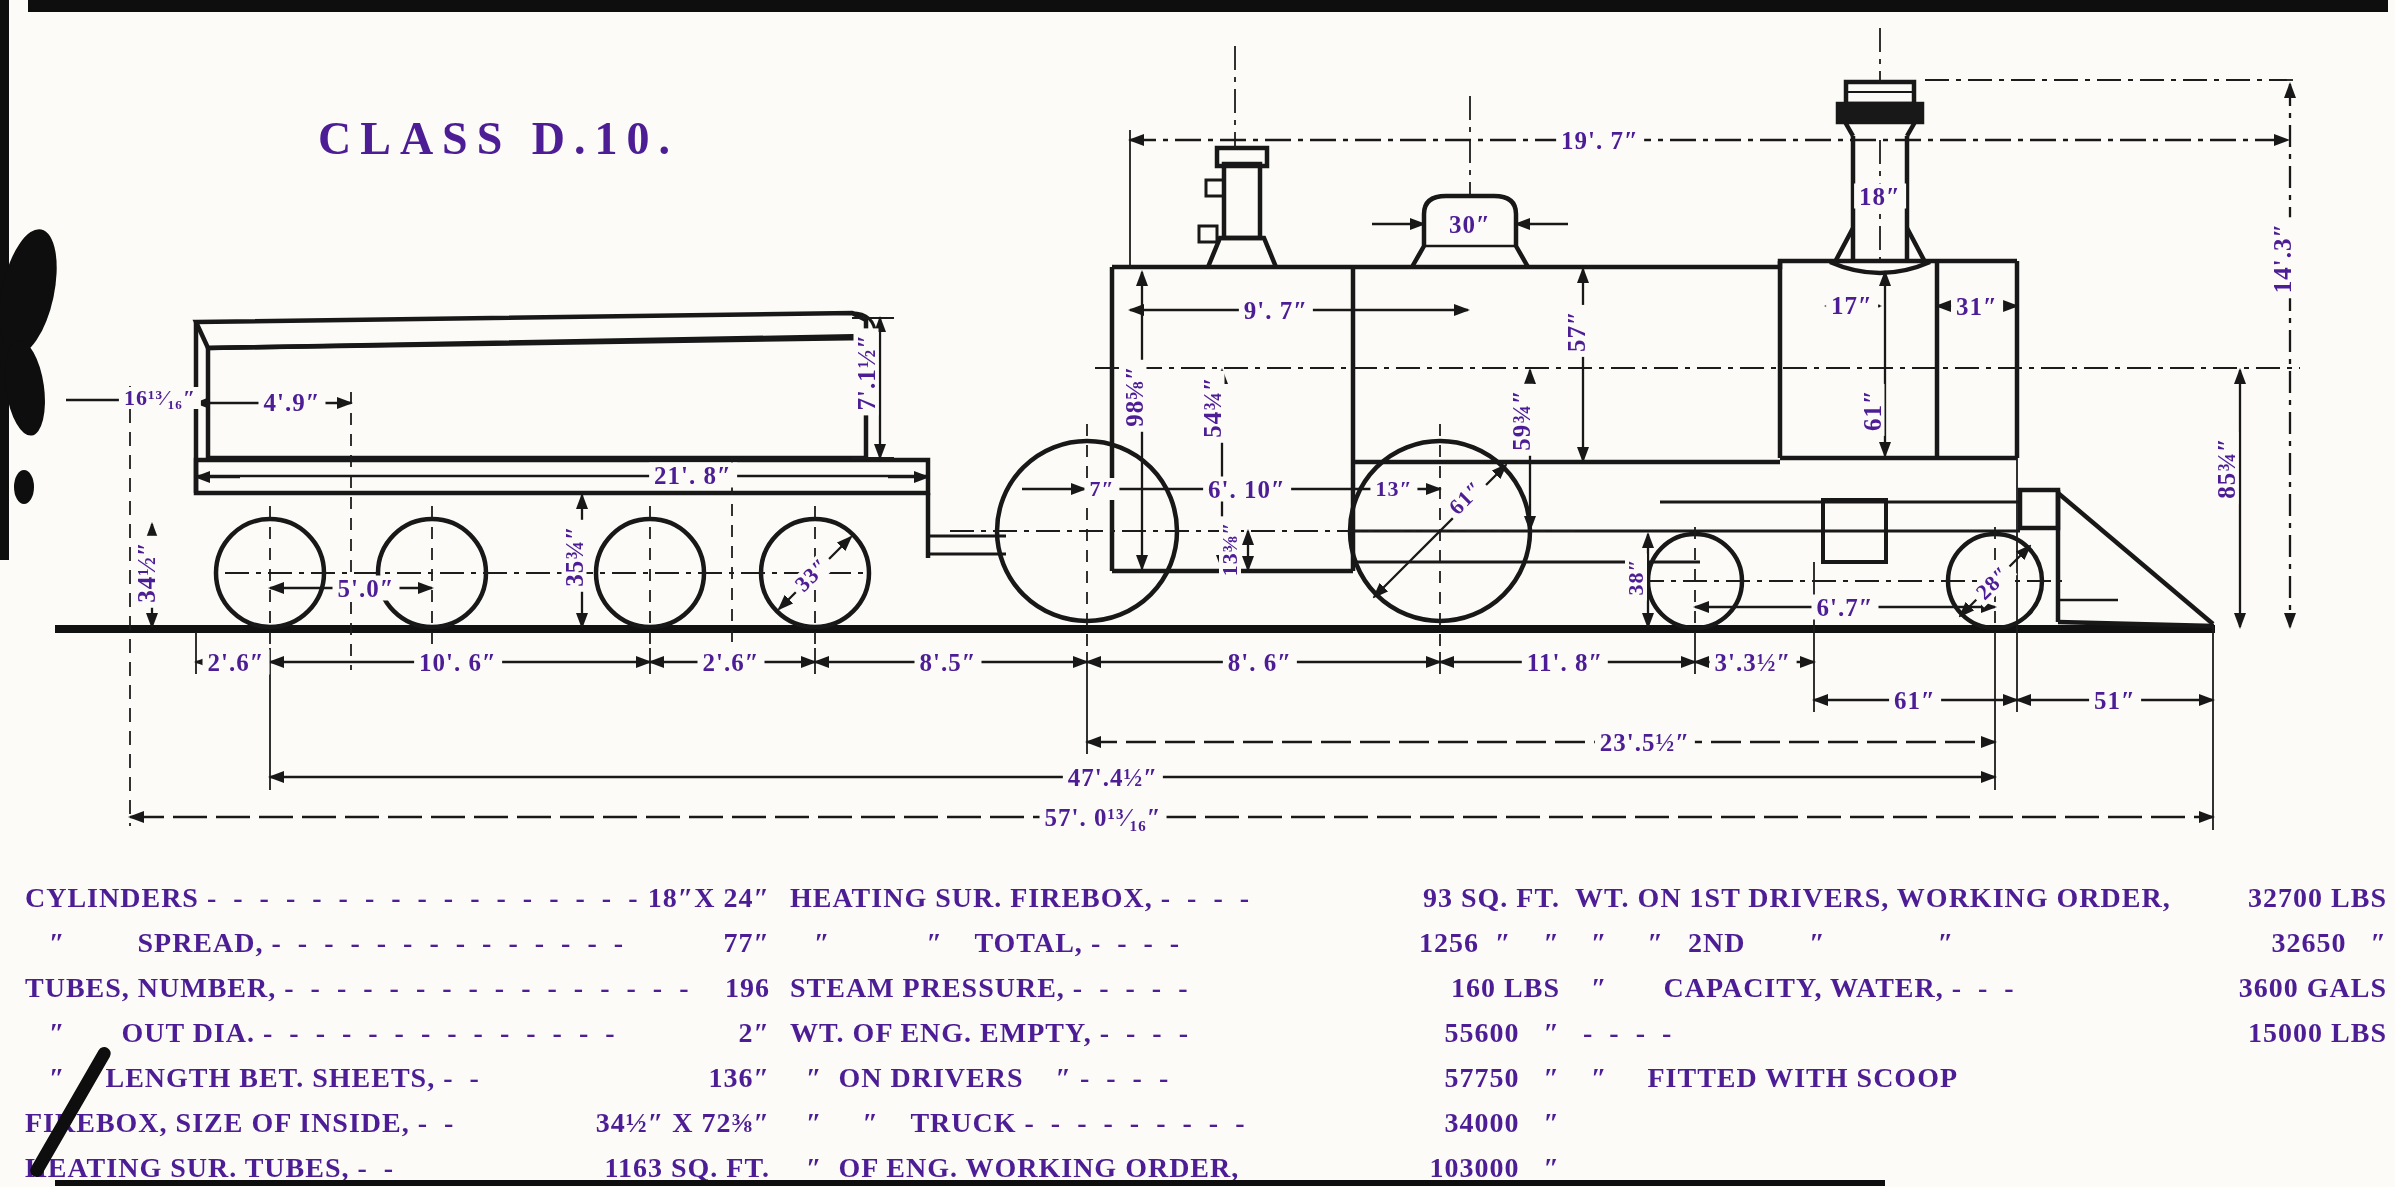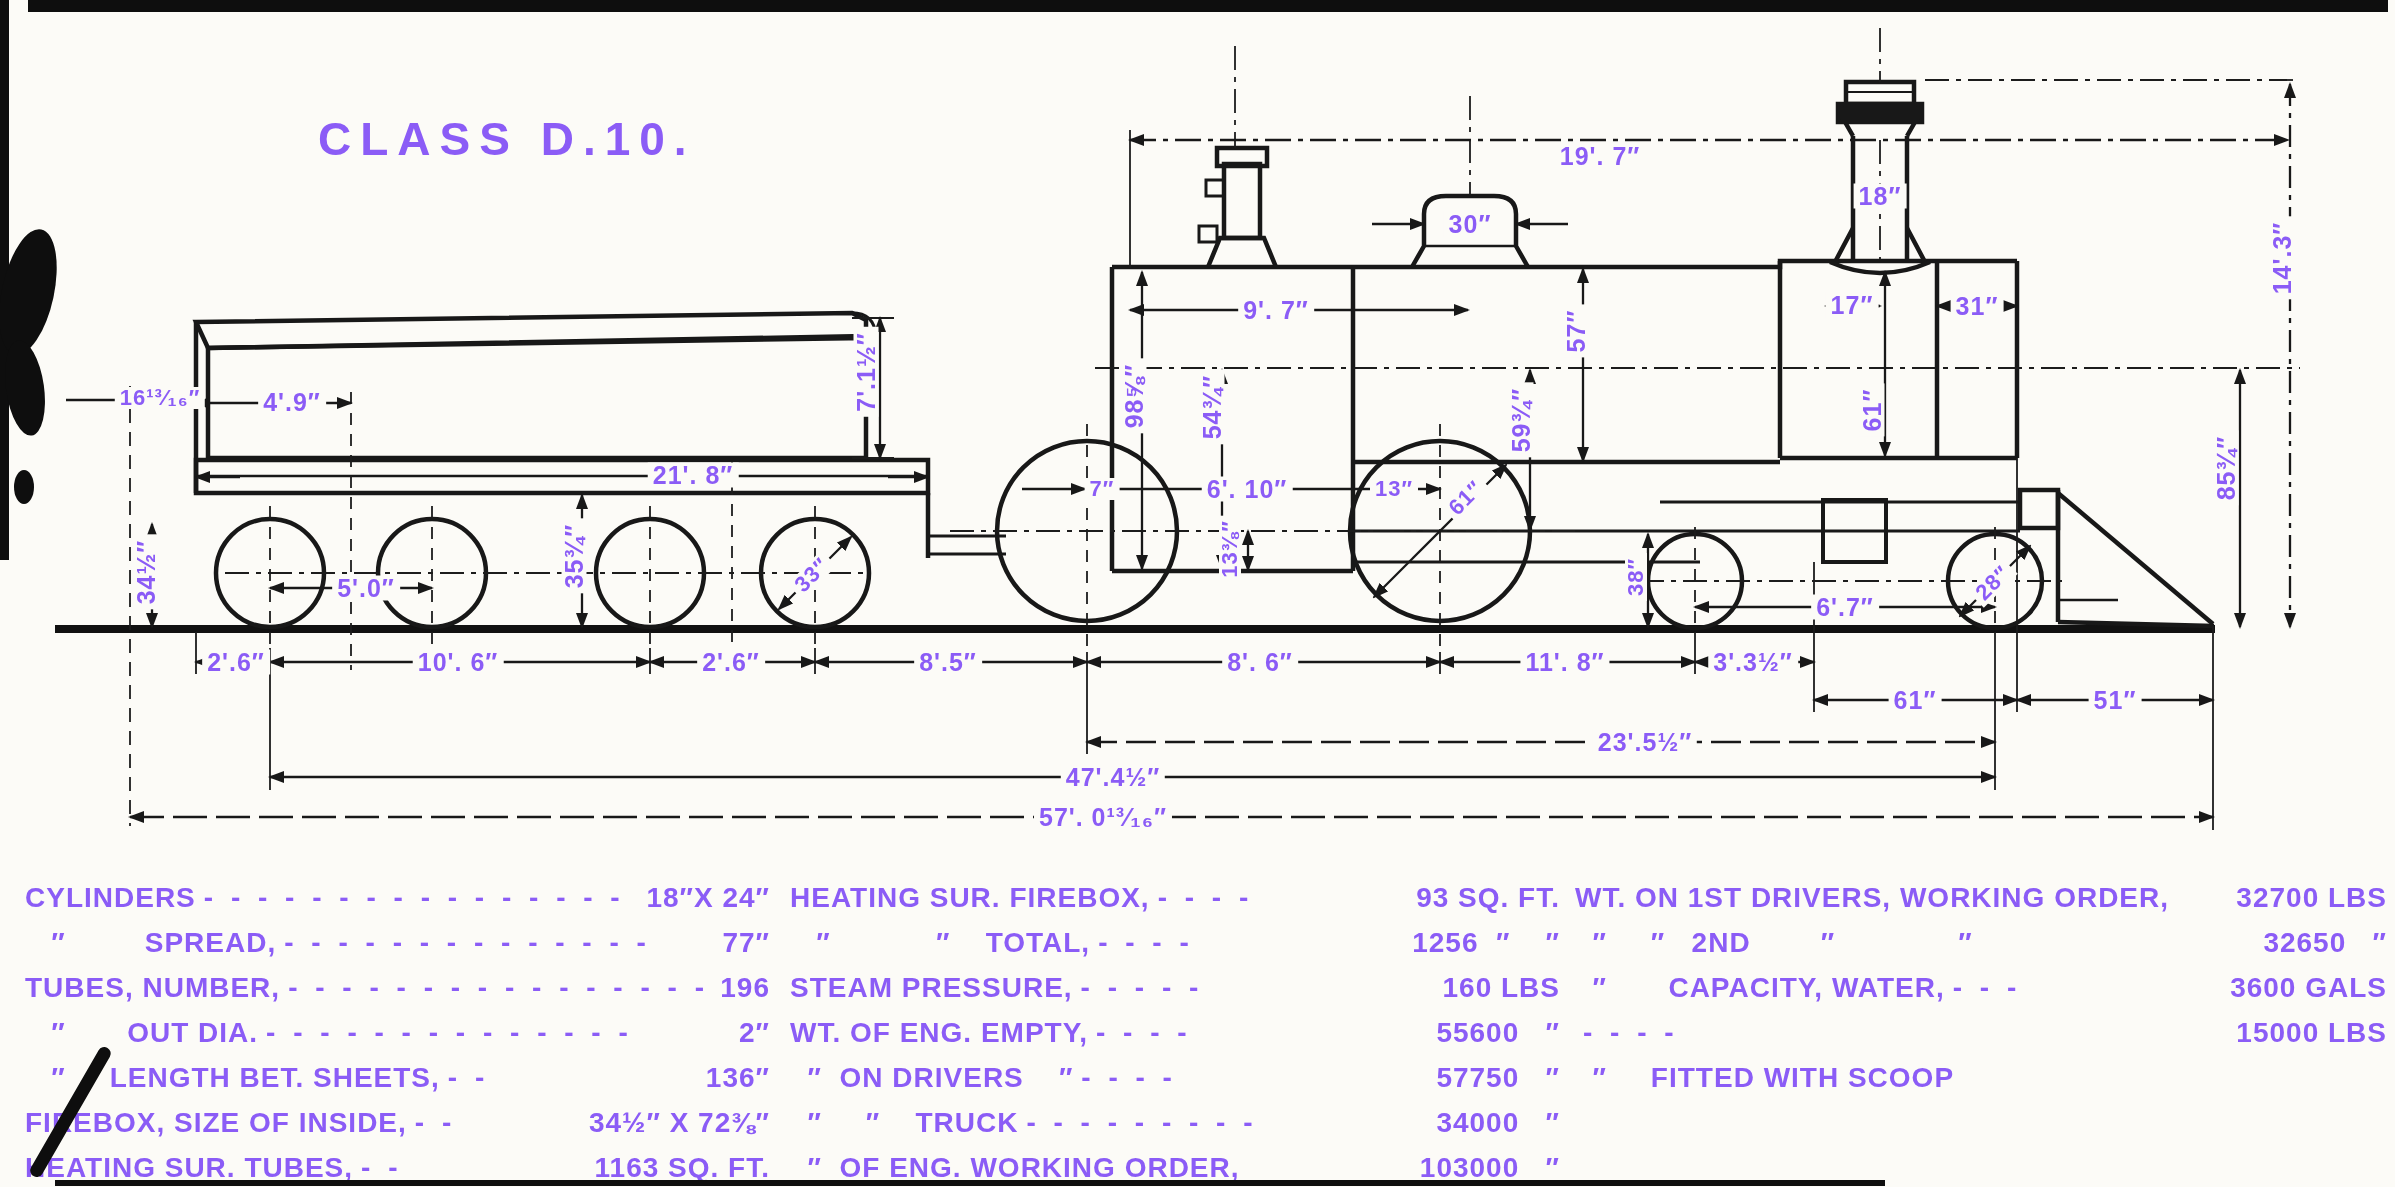--- a/index.html
+++ b/index.html
@@ -1,17 +1,17 @@
 <!DOCTYPE html>
 <html><head>
 <meta charset="utf-8">
 <style>
   html,body{margin:0;padding:0;background:#e8e6e0;}
   #page{position:relative;width:2395px;height:1187px;background:#fcfbf7;overflow:hidden;
-        font-family:Liberation Sans, sans-serif;color:#8b5cf6;}
+        font-family:Liberation Serif, serif;color:#4c1d95;}
   #drawing{position:absolute;inset:0;}
   svg{position:absolute;left:0;top:0;}
   .title{position:absolute;left:318px;top:112px;font-size:46px;font-weight:bold;
          letter-spacing:9px;white-space:nowrap;}
   .dim{position:absolute;transform:translate(-50%,-50%);background:#fcfbf7;padding:0 5px;
        font-size:25px;font-weight:bold;letter-spacing:1px;white-space:nowrap;line-height:1;}
   .dim.v{transform:translate(-50%,-50%) rotate(-90deg);}
   .dim.dg{transform:translate(-50%,-50%) rotate(-45deg);}
   .dim.sm{font-size:22px;}
   .spec-col{position:absolute;top:882px;}
@@ -182,21 +182,21 @@
     <div class="dim" style="left:731px;top:662px">2'.6″</div>
     <div class="dim" style="left:948px;top:662px">8'.5″</div>
     <div class="dim" style="left:1260px;top:662px">8'. 6″</div>
     <div class="dim" style="left:1565px;top:662px">11'. 8″</div>
     <div class="dim" style="left:1753px;top:662px">3'.3½″</div>
     <div class="dim" style="left:1915px;top:700px">61″</div>
     <div class="dim" style="left:2115px;top:700px">51″</div>
     <div class="dim" style="left:1645px;top:742px">23'.5½″</div>
     <div class="dim" style="left:1113px;top:777px">47'.4½″</div>
     <div class="dim" style="left:1103px;top:817px">57'. 0¹³⁄₁₆″</div>
-    <div class="dim" style="left:1600px;top:156px">19'. 7″</div>
+    <div class="dim" style="left:1600px;top:140px">19'. 7″</div>
     <div class="dim" style="left:1470px;top:224px">30″</div>
     <div class="dim" style="left:1880px;top:196px">18″</div>
     <div class="dim" style="left:1276px;top:310px">9'. 7″</div>
     <div class="dim v" style="left:1576px;top:331px">57″</div>
     <div class="dim v" style="left:1134px;top:396px">98⅝″</div>
     <div class="dim v" style="left:1212px;top:407px">54¾″</div>
     <div class="dim v" style="left:1521px;top:420px">59¾″</div>
     <div class="dim" style="left:1852px;top:305px">17″</div>
     <div class="dim" style="left:1977px;top:306px">31″</div>
     <div class="dim v" style="left:1872px;top:410px">61″</div>

